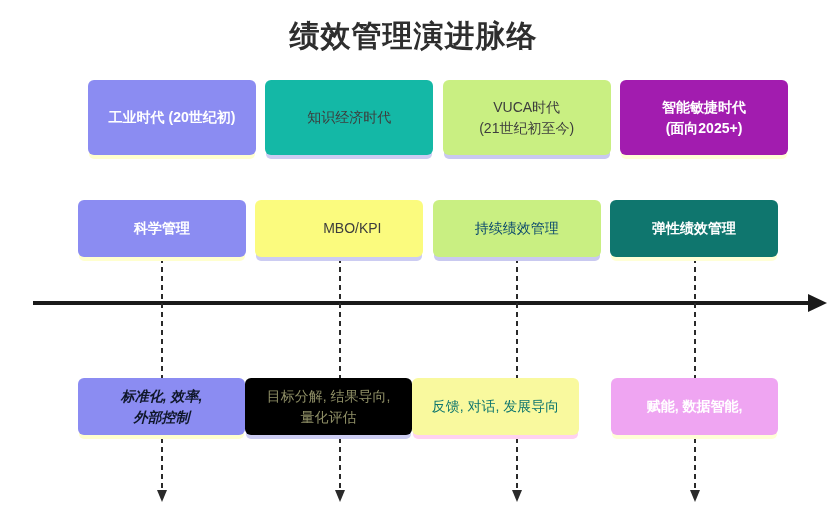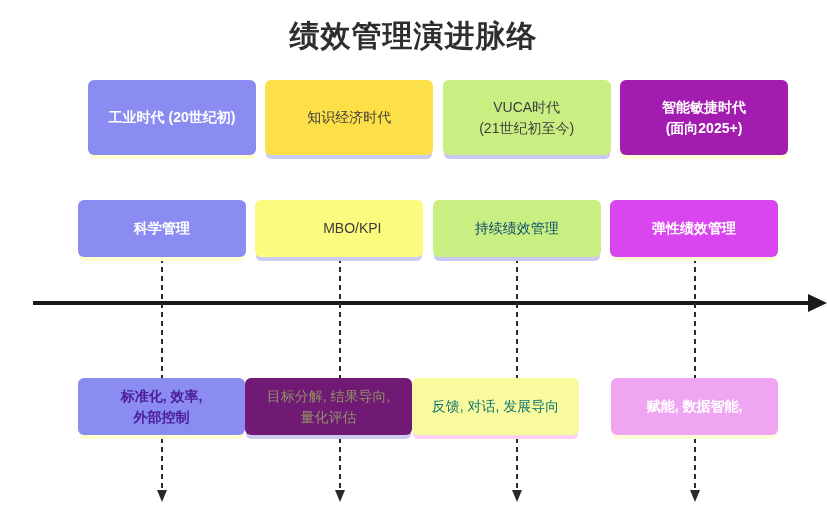--- a/index.html
+++ b/index.html
@@ -80,21 +80,21 @@
 
     <line x1="695" y1="258" x2="695" y2="490" stroke="#2a2a2a" stroke-width="2" stroke-dasharray="5 4"></line>
     <polygon points="690,490 700,490 695,502" fill="#2a2a2a"></polygon>
   </svg>
 
   <div class="row row-era">
     <div class="box bold" style="background: rgb(139, 140, 242); color: rgb(255, 255, 255); --shadow: #ffffce;">
       <div>工业时代 (20世纪初)</div>
       <div></div>
     </div>
-    <div class="box" style="background: #fde047; color: rgb(61, 61, 61); text-align: right; --shadow: #ccccf2;">
+    <div class="box" style="background: #14b8a6; color: rgb(61, 61, 61); text-align: right; --shadow: #ccccf2;">
       <div>知识经济时代</div>
     </div>
     <div class="box" style="background: rgb(201, 239, 130); color: rgb(61, 61, 61); align-items: center; --shadow: #c9c9f0;">
       <div>VUCA时代</div>
       <div>(21世纪初至今)</div>
     </div>
     <div class="box bold" style="background: #a21caf; color: rgb(255, 255, 255); --shadow: #ffffd6;">
       <div>智能敏捷时代</div>
       <div>(面向2025+)</div>
     </div>
@@ -103,31 +103,31 @@
   <div class="row row-method">
     <div class="box bold" style="background: rgb(139, 140, 242); color: rgb(255, 255, 255); --shadow: #ffffce;">
       <div>科学管理</div>
     </div>
     <div class="box" style="background: rgb(251, 251, 126); color: rgb(61, 61, 61); padding-left: 32px; --shadow: #ccccf2;">
       <div>MBO/KPI</div>
     </div>
     <div class="box" style="background: rgb(201, 239, 130); color: #0c4a6e; --shadow: #c9c9f0;">
       <div>持续绩效管理</div>
     </div>
-    <div class="box bold" style="background: #d946ef; color: rgb(255, 255, 255); --shadow: #ffffd6;">
+    <div class="box bold" style="background: #0f766e; color: rgb(255, 255, 255); --shadow: #ffffd6;">
       <div>弹性绩效管理</div>
     </div>
   </div>
 
   <div class="row row-traits">
-    <div class="box bold" style="background: rgb(139, 140, 242); color: #4c1d95; --shadow: #ffffce;">
+    <div class="box bold" style="background: rgb(139, 140, 242); color: #0f172a; font-style: italic; --shadow: #ffffce;">
       <div>标准化, 效率,</div>
       <div>外部控制</div>
     </div>
-    <div class="box" style="background: #701a75; color: rgb(143, 143, 102); text-align: center; --shadow: #ccccf2;">
+    <div class="box" style="background: #000000; color: rgb(143, 143, 102); text-align: center; --shadow: #ccccf2;">
       <div>目标分解, 结果导向,</div>
       <div>量化评估</div>
     </div>
     <div class="box" style="background: rgb(249, 249, 158); color: #0f766e; --shadow: #ffd2f0;">
       <div>反馈, 对话, 发展导向</div>
       <div></div>
     </div>
     <div class="box bold" style="background: rgb(239, 165, 242); color: rgb(255, 255, 255); margin-left: 32px; --shadow: #ffffd6;">
       <div>赋能, 数据智能,</div>
     </div>

